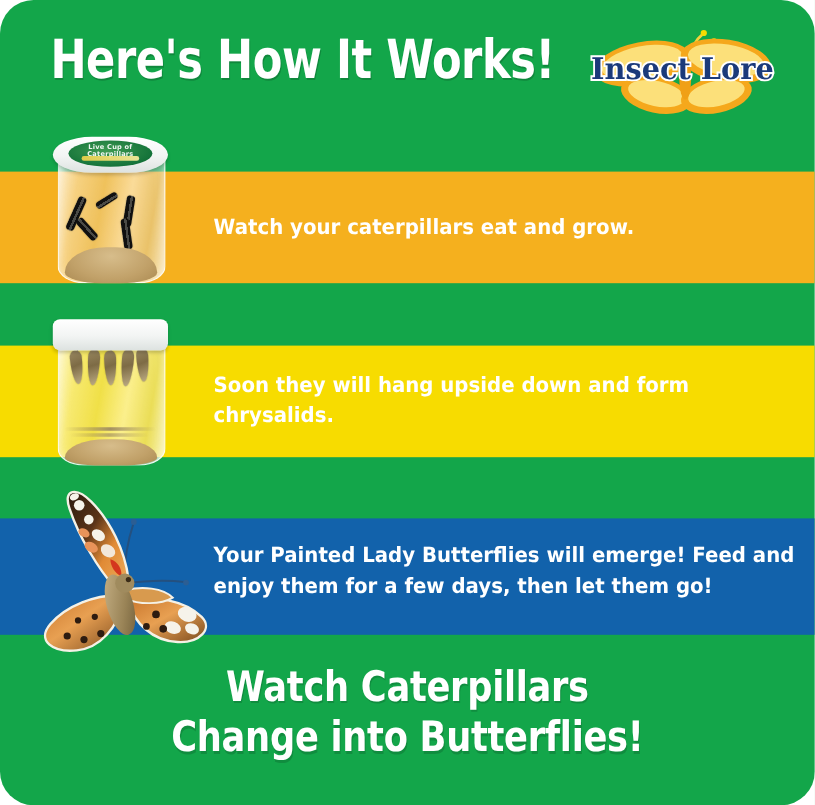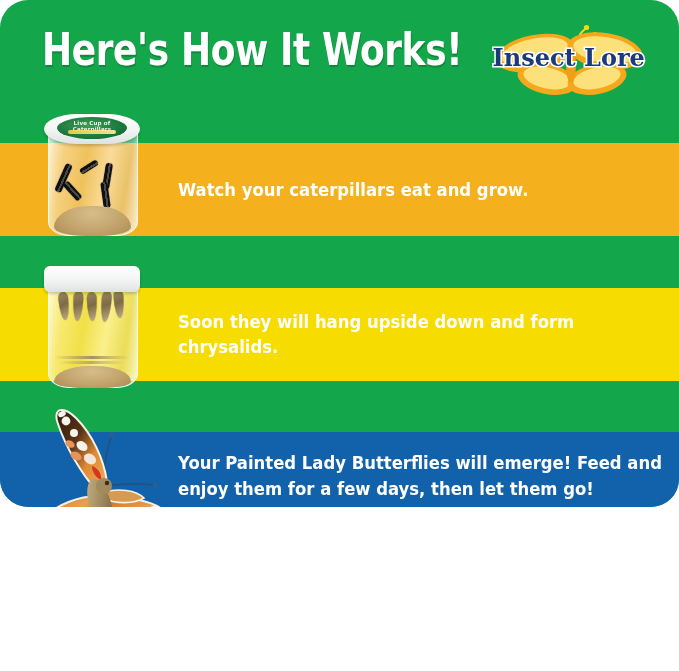--- a/index.html
+++ b/index.html
@@ -1,21 +1,21 @@
 <!DOCTYPE html>
 <html><head>
 <meta charset="utf-8">
 <style>
   html,body{margin:0;padding:0;background:#ffffff;}
   body{width:679px;height:671px;overflow:hidden;
        font-family:"Liberation Sans",sans-serif;}
 
   .poster{
     position:relative;
-    width:679px;height:507px;
+    width:679px;height:671px;
     background:#13A64A;
     border-radius:28px;
     overflow:hidden;
   }
 
   
   .header{
     position:absolute;left:0;top:0;width:679px;height:110px;
   }
   .headline{
@@ -286,14 +286,18 @@
       <circle cx="114" cy="118" r="2.8" fill="#2E1C10"></circle>
 
       <path d="M97 88 C110 84 128 86 136 94 C126 100 108 100 97 95 Z" fill="#D89A4E" stroke="#F4F1E6" stroke-width="1.6"></path>
 
       <ellipse cx="92" cy="100" rx="11" ry="26" fill="url(#bodyG)" transform="rotate(-16 92 100)"></ellipse>
       <ellipse cx="96" cy="82" rx="8" ry="8" fill="#A08B5E"></ellipse>
       <circle cx="99" cy="79" r="2.2" fill="#3A2C18"></circle>
     </svg>
   </div>
 
+  <div class="footer">
+    <span class="footer-line">Watch Caterpillars</span>
+    <span class="footer-line">Change into Butterflies!</span>
+  </div>
 
 </div>
 
 </body></html>

